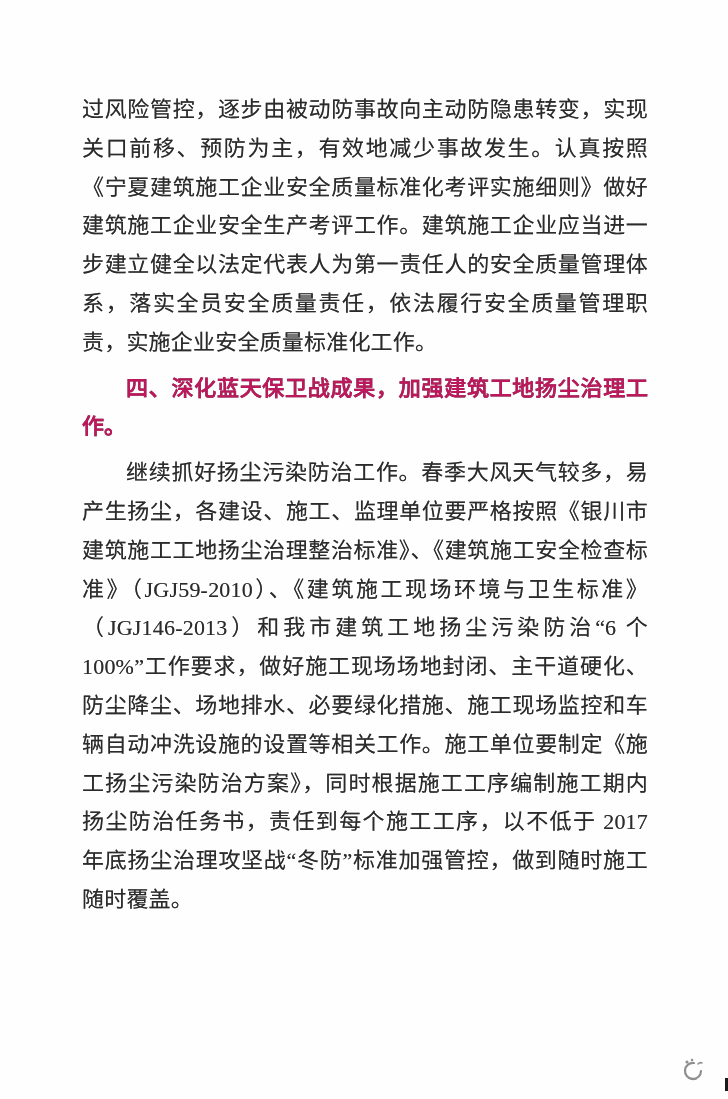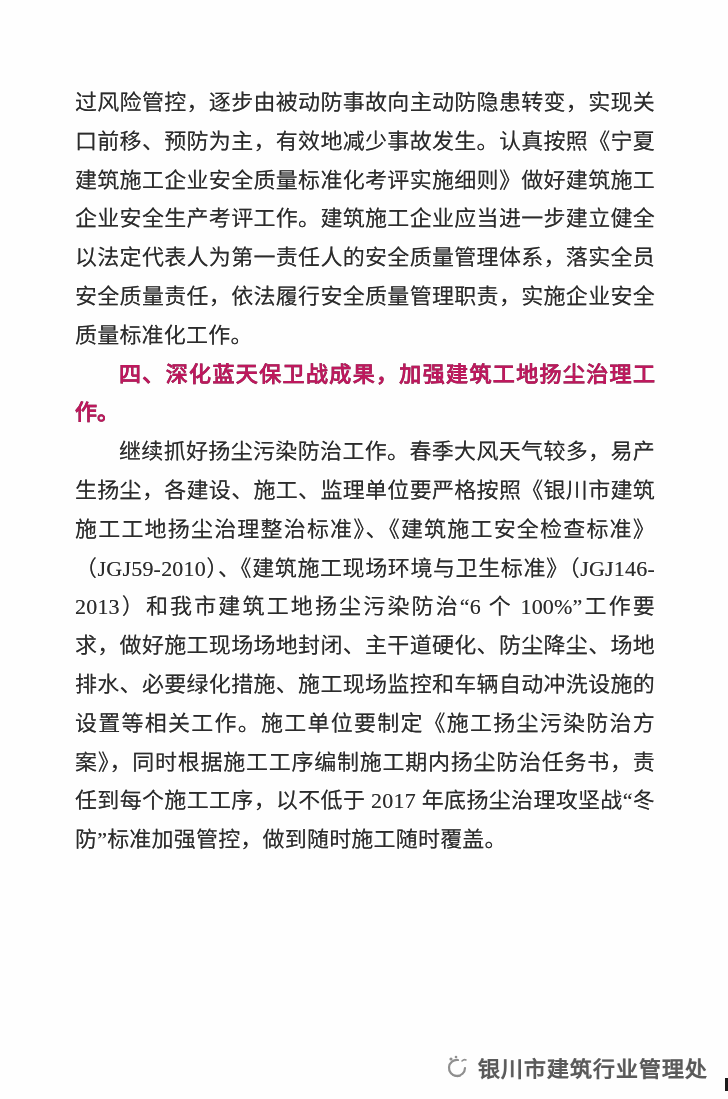--- a/index.html
+++ b/index.html
@@ -14,21 +14,21 @@
     position:absolute;
     left:75px;top:84px;width:580px;
     color:#2b2b2b;
     font-size:22px;
     line-height:38.8px;
     text-align:justify;
     text-justify:inter-character;
     letter-spacing:0.2px;
     text-shadow:0 0 0.4px rgba(40,40,40,0.55);
   }
-  .content p{margin:0;padding:0;}
+  .content p{margin:7px;padding:0;}
   .para{text-indent:2em;}
   .para-continuation{text-indent:0;}
   .section-heading{
     text-indent:2em;
     font-family:"Liberation Sans","DejaVu Sans",sans-serif;
     font-weight:bold;
     color:#be185d;
     letter-spacing:0;
     text-shadow:0 0 0.6px rgba(20,20,20,0.7);
   }
@@ -73,18 +73,17 @@
   <div class="watermark">
     <span class="wm-logo">
       <svg viewBox="0 0 28 26" width="28" height="26" xmlns="http://www.w3.org/2000/svg">
         <path d="M21 14 A8 8 0 1 1 14 6" fill="none" stroke="#6a6a6a" stroke-width="2.2" stroke-linecap="round"></path>
         <circle cx="7" cy="5" r="1.6" fill="#6a6a6a"></circle>
         <circle cx="12" cy="3" r="1.3" fill="#6a6a6a"></circle>
         <path d="M18 7 q2 -2 4 -1" fill="none" stroke="#6a6a6a" stroke-width="1.6" stroke-linecap="round"></path>
         <path d="M9 21 q3 2 7 1" fill="none" stroke="#6a6a6a" stroke-width="1.6" stroke-linecap="round"></path>
       </svg>
     </span>
-    <span class="wm-text">银川市建筑行业管理处</span>
   </div>
 
   <div class="edge-mark"></div>
 
 </div>
 
 </body></html>

